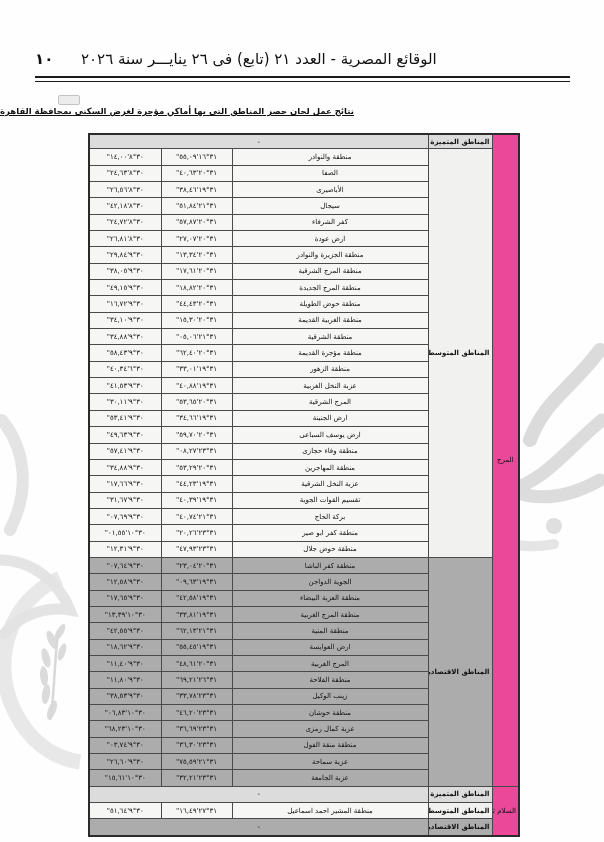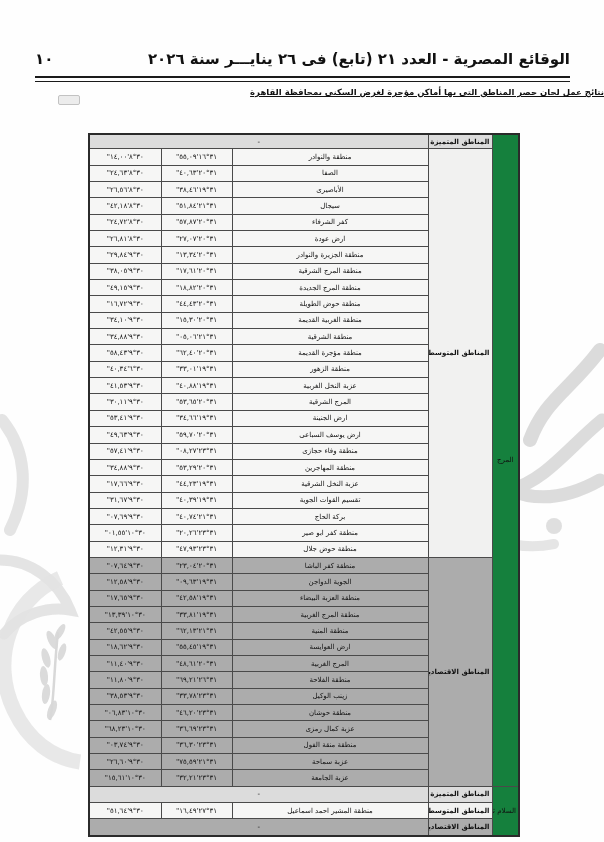--- a/index.html
+++ b/index.html
@@ -9,52 +9,52 @@
     font-family:"DejaVu Sans", sans-serif;
     color:#111;
   }
   .page{position:absolute;inset:0;}
   
   .header{
     position:absolute;top:44px;left:35px;right:34px;height:24px;
     display:flex;align-items:flex-end;direction:rtl;
   }
   .header-title{
-    flex:1;text-align:right;font-weight:bold;font-size:15px;
+    flex:1;text-align:left;font-weight:normal;font-size:15px;
     letter-spacing:.2px;white-space:nowrap;
   }
   .page-number{width:46px;text-align:left;font-weight:bold;font-size:15px;direction:ltr;margin-top:20px;}
   .header-rule{
     position:absolute;top:76px;left:35px;right:34px;height:3px;
     border-top:2.5px solid #1a1a1a;border-bottom:1px solid #1a1a1a;
   }
   
   .doc-title{
-    position:absolute;top:86px;left:0;right:0;text-align:right;
+    position:absolute;top:105px;left:0;right:0;text-align:left;
     font-size:8.5px;font-weight:bold;line-height:1.55;
   }
   .doc-title .u{text-decoration:underline;}
   .stamp-mark{
     position:absolute;top:95px;left:58px;width:20px;height:8px;
     border:1px solid #c2c2c2;border-radius:2px;background:#ececec;
   }
   
   table.results{
     position:absolute;top:133px;left:88px;width:430px;height:704px;
     border-collapse:collapse;direction:rtl;table-layout:fixed;z-index:2;
     background:#fff;
   }
   table.results{border:2px solid #2b2b2b;}
   table.results td{
     border:1px solid #4a4a4a;
     font-size:7px;text-align:center;vertical-align:middle;
     padding:0 2px;height:15px;overflow:hidden;white-space:nowrap;
     color:#101010;
   }
-  td.district-cell{background:#15803d;font-size:7.5px;}
+  td.district-cell{background:#ec4899;font-size:7.5px;}
   td.category-cell{font-size:6.8px;font-weight:bold;}
   .shade-white td.cell{background:#f6f6f5;}
   .shade-white td.category-cell{background:#f1f1f0;}
   .shade-grey td.cell, .shade-grey td.category-cell{background:#acacac;}
   .shade-light td.cell, .shade-light td.category-cell{background:#dcdcdc;}
   tr.first-row td{height:13px;}
   td.coord-cell{font-size:6.8px;letter-spacing:.2px;}
   
   .wm{position:absolute;z-index:1;pointer-events:none;}
 </style>

